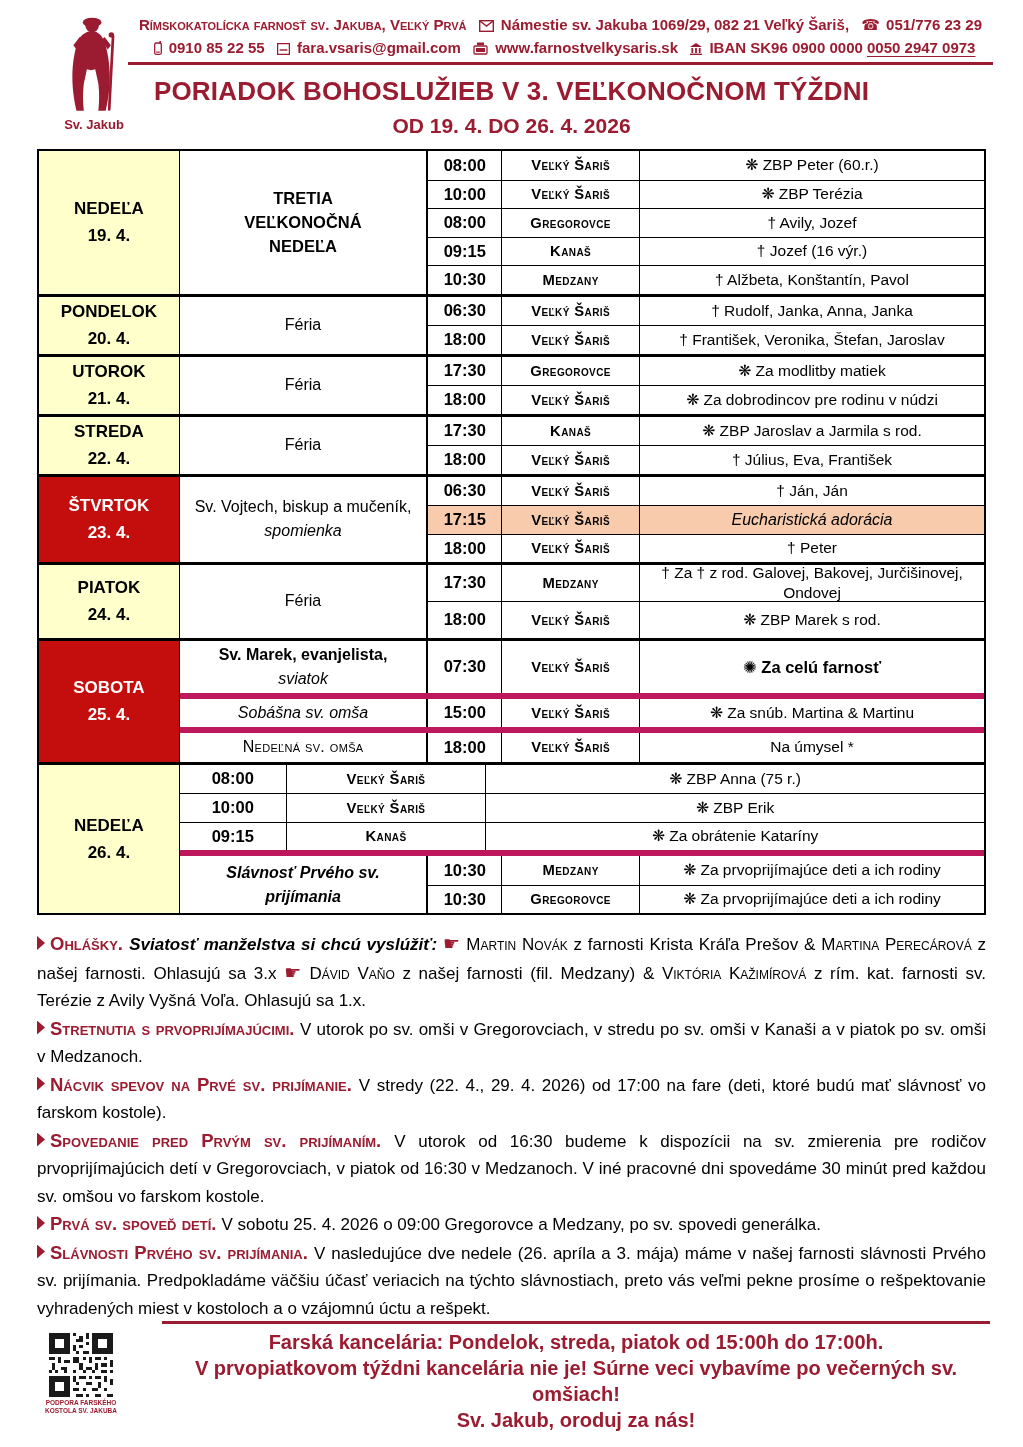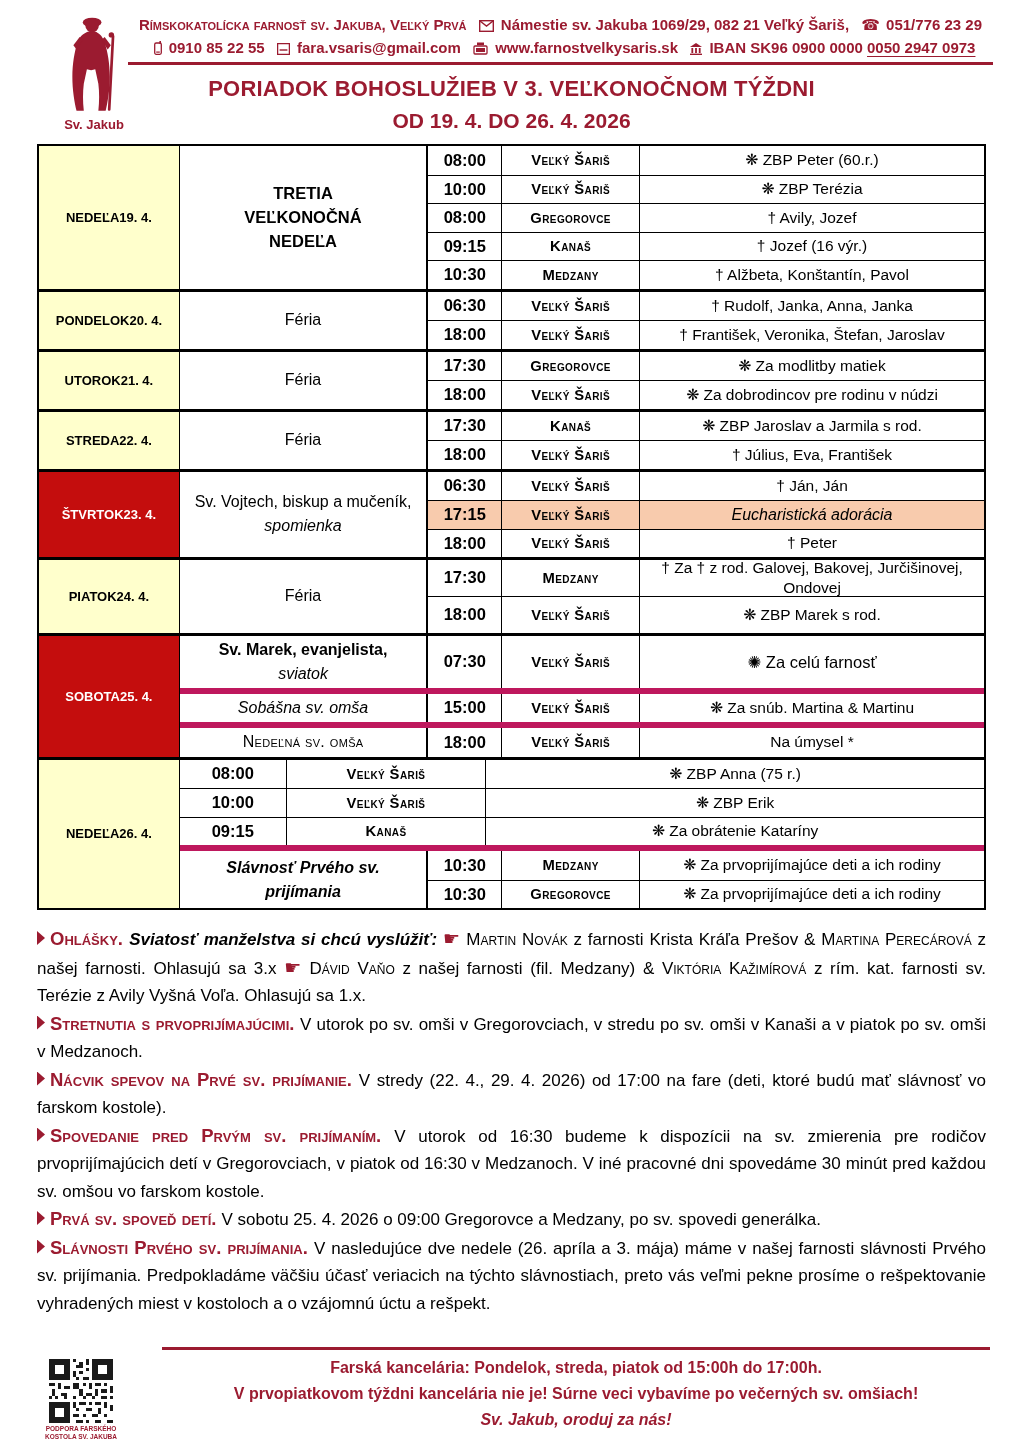--- a/index.html
+++ b/index.html
@@ -18,29 +18,29 @@
   .logo svg { height:104px; display:block; margin:0 auto; }
   .logo-caption { font-size:13px; font-weight:bold; color:var(--red); margin-top:1px; }
   .contact { margin-left:128px; margin-right:30px; text-align:center; color:var(--red);
              font-weight:bold; font-size:15px; line-height:23px; }
   .sc { font-variant:small-caps; }
   .mini-icon { display:inline-block; vertical-align:-2px; margin:0 3px 0 8px; }
   .glyph-icon { font-weight:normal; margin:0 2px 0 8px; }
   .iban-u { text-decoration:underline; text-underline-offset:3px; }
   .header-rule { margin-left:128px; margin-right:30px; height:3px; background:var(--red); margin-top:3px; }
   .titles { text-align:center; color:var(--red); font-weight:bold; margin-top:11px; }
-  .title1 { font-size:22px; letter-spacing:.2px; }
+  .title1 { font-size:26px; letter-spacing:.2px; }
   .title2 { font-size:21px; margin-top:7px; }
   
   .schedule { margin:11px 37px 0 37px; border:2.5px solid #000; }
   .day-group { display:flex; align-items:stretch; border-top:3px solid #000; }
   .day-group:first-child { border-top:none; }
   .day-cell { flex:0 0 14.9%; background:var(--yellow); border-right:1.5px solid #000;
-              display:flex; align-items:center; justify-content:center;
-              font-weight:bold; font-size:13px; line-height:27px; text-align:center; }
+              display:flex; flex-direction:column; align-items:center; justify-content:center;
+              font-weight:bold; font-size:17px; line-height:27px; text-align:center; }
   .day-cell.red { background:var(--dayred); color:#fff; }
   .feast-area { flex:1 1 auto; display:flex; flex-direction:column; }
   .feast-block { display:flex; align-items:stretch; border-top:6px solid #be185d; flex:1; }
   .feast-block:first-child { border-top:none; }
   .feast-cell { flex:0 0 30.9%; border-right:2px solid #000; display:flex; flex-direction:column;
                 align-items:center; justify-content:center; text-align:center;
                 font-size:16px; line-height:24px; padding:2px 8px; }
   .feast-cell .inner { display:inline; }
   .feast-cell.narrow .inner { display:inline-block; max-width:165px; font-size:16.5px; }
   .fs-b { font-weight:bold; } .fs-i { font-style:italic; }
@@ -52,36 +52,36 @@
   .mass-row:first-child { border-top:none; }
   .mass-row.hl { background:var(--peach); }
   .cell-time { flex:0 0 13.3%; display:flex; align-items:center; justify-content:center;
                font-weight:bold; font-size:16.5px; border-right:1px solid #000; }
   .cell-place { flex:0 0 24.8%; display:flex; align-items:center; justify-content:center;
                 font-variant:small-caps; font-weight:700; font-size:14.8px;
                 letter-spacing:.4px; border-right:1px solid #000; }
   .cell-int { flex:1; display:flex; align-items:center; justify-content:center;
               text-align:center; font-size:15.5px; line-height:20px; padding:2px 8px; }
   .mass-row.hl .cell-int { font-style:italic; font-size:16px; }
-  .int-bold { font-weight:normal; font-size:16.5px; }
+  .int-bold { font-weight:bold; font-size:16.5px; }
   
   .anns { margin:15px 37px 0 37px; }
   p.ann { text-align:justify; font-size:17px; line-height:27.5px; margin:0; }
   .bullet { display:inline-block; width:8px; height:14px; background:var(--red);
             clip-path:polygon(0 0,100% 50%,0 100%); margin-right:5px; }
   .a-head { color:var(--red); font-weight:bold; font-variant:small-caps; font-size:18.5px; }
   .a-bi { font-weight:bold; font-style:italic; }
   .a-sc { font-variant:small-caps; }
   .a-hand { color:var(--red); font-size:19px; }
   
   .footer { position:absolute; left:37px; right:33px; bottom:14px; }
   .footer-rule { margin-left:125px; height:3px; background:var(--red); }
   .footer-lines { margin-left:125px; text-align:center; color:var(--red); font-weight:bold;
-                  font-size:16px; line-height:26px; margin-top:5px; }
-  .f3 { font-style:italic; }
+                  font-size:20px; line-height:26px; margin-top:5px; }
+  .f3 { }
   .qr { position:absolute; left:8px; top:12px; width:72px; text-align:center; }
   .qr svg { width:64px; height:64px; display:block; margin:0 auto; }
   .qr-caption { font-size:6.5px; color:var(--red); font-weight:bold; line-height:8px; margin-top:2px; }
 </style>
 </head>
 <body>
 
 <div id="page">
 
   <div class="header">

